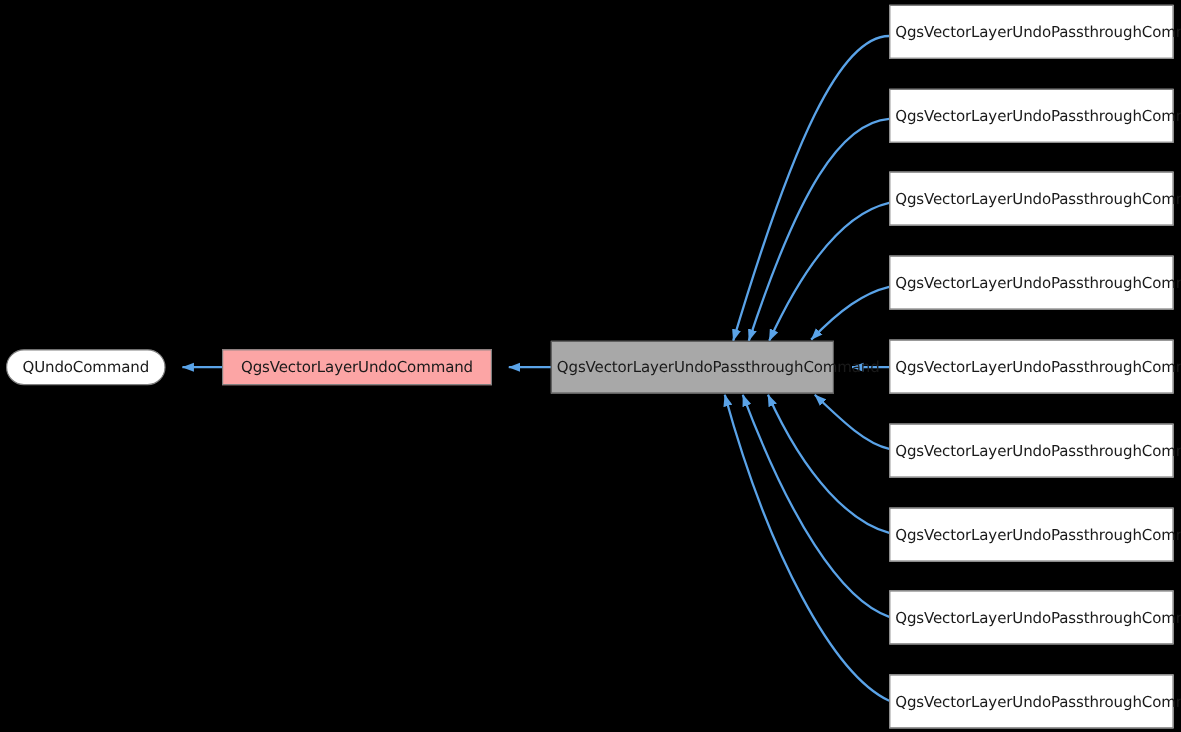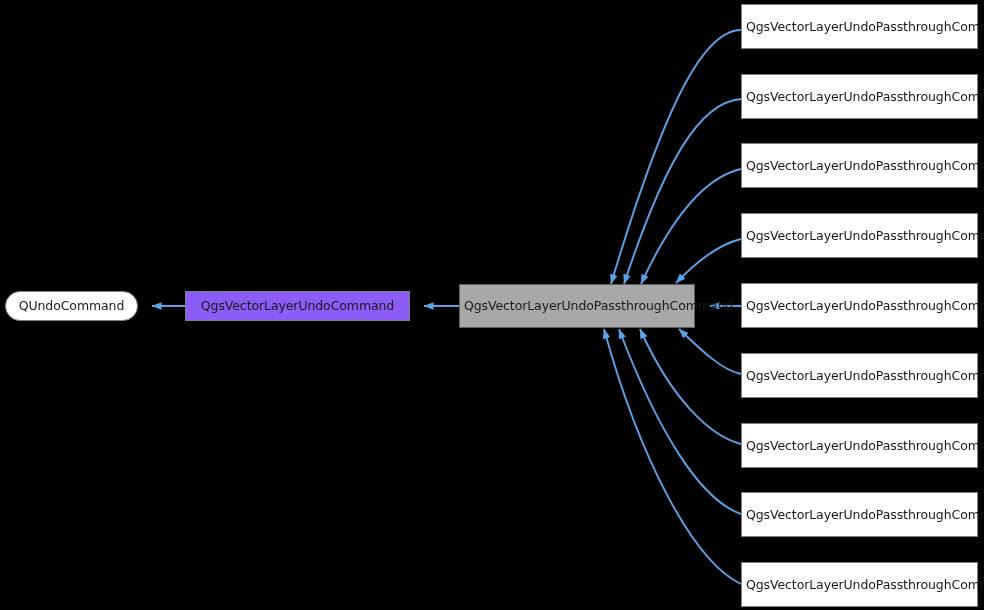--- a/index.html
+++ b/index.html
@@ -75,21 +75,21 @@
         <path d="M 741 444 C 710 436 672 400 640 329" fill="none" stroke="#5aa3e8" stroke-width="1.9" marker-end="url(#arrowhead)"></path>
         <path d="M 741 514 C 700 500 657 430 619 329" fill="none" stroke="#5aa3e8" stroke-width="1.9" marker-end="url(#arrowhead)"></path>
         <path d="M 741 584 C 694 562 640 460 604 329" fill="none" stroke="#5aa3e8" stroke-width="1.9" marker-end="url(#arrowhead)"></path>
       </g>
   </svg>
 
   <div id="node-layer">
       <div class="node" style="left: 5px; top: 291px; width: 133px; height: 30px; background: rgb(255, 255, 255); border-color: rgb(128, 128, 128); color: rgb(26, 26, 26); border-radius: 15px;">
         <span class="node-label">QUndoCommand</span>
       </div>
-      <div class="node" style="left: 185px; top: 291px; width: 225px; height: 30px; background: #8b5cf6; border-color: rgb(128, 128, 128); color: rgb(26, 26, 26);">
+      <div class="node" style="left: 185px; top: 291px; width: 225px; height: 30px; background: #fca5a5; border-color: rgb(128, 128, 128); color: rgb(26, 26, 26);">
         <span class="node-label">QgsVectorLayerUndoCommand</span>
       </div>
       <div class="node current" style="left: 459px; top: 284px; width: 236px; height: 44px; background: rgb(168, 168, 168); border-color: rgb(96, 96, 96); color: rgb(26, 26, 26); justify-content: center;">
         <span class="node-label">QgsVectorLayerUndoPassthroughCommand</span>
       </div>
       <div class="node" style="left: 741px; top: 4px; width: 237px; height: 45px; background: rgb(255, 255, 255); border-color: rgb(128, 128, 128); color: rgb(26, 26, 26);">
         <span class="node-label">QgsVectorLayerUndoPassthroughCommandAddAttribute</span>
       </div>
       <div class="node" style="left: 741px; top: 74px; width: 237px; height: 45px; background: rgb(255, 255, 255); border-color: rgb(128, 128, 128); color: rgb(26, 26, 26);">
         <span class="node-label">QgsVectorLayerUndoPassthroughCommandAddFeatures</span>

